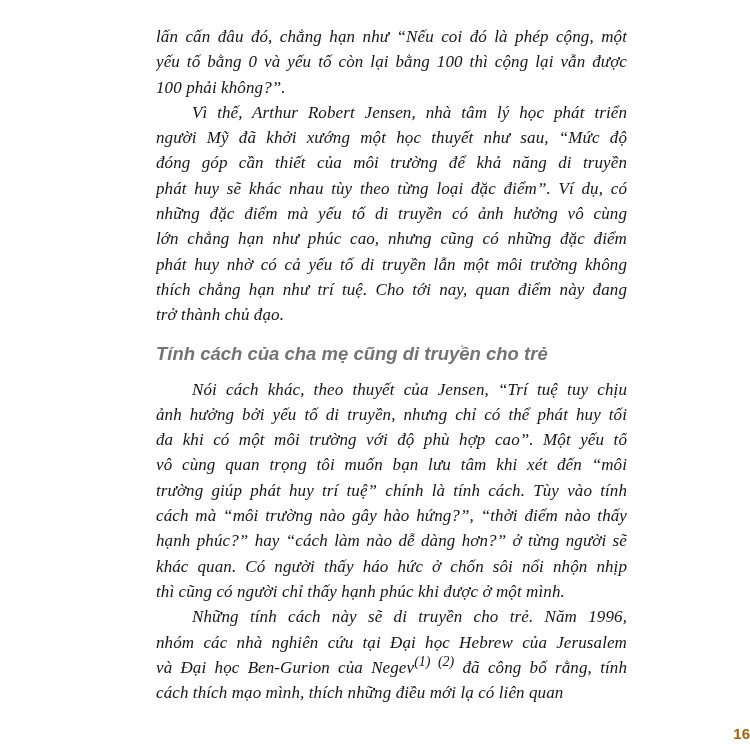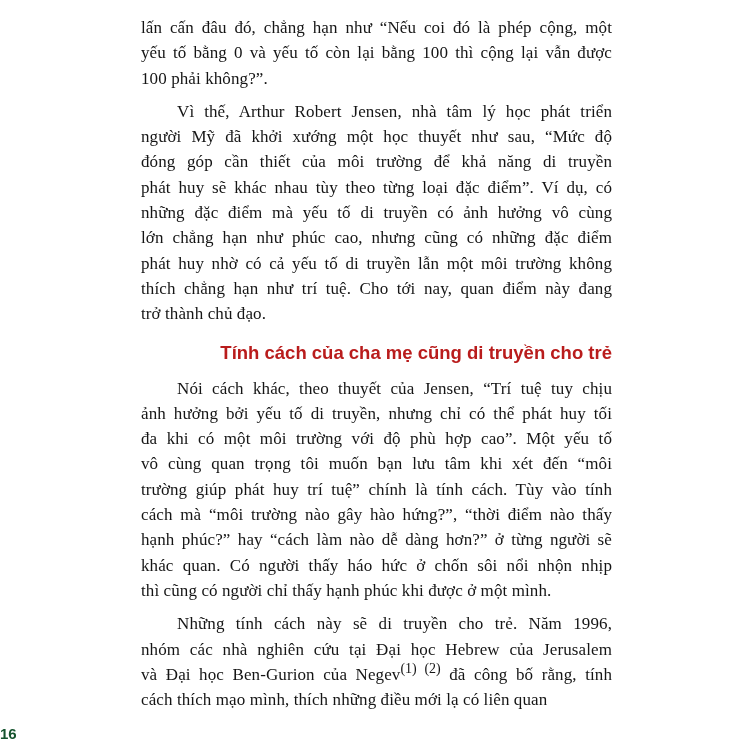--- a/index.html
+++ b/index.html
@@ -19,29 +19,29 @@
     position: absolute;
     top: 0;
     left: 0;
     width: 750px;
     height: 750px;
     background: #ffffff;
   }
   .body-text {
     position: absolute;
     top: 0;
-    left: 141px;
+    left: 156px;
     width: 471px;
-    padding-top: 15px;
+    padding-top: 24px;
+    font-style: italic;
   }
   .paragraph {
     margin: 0;
   }
   .paragraph + .paragraph {
-    margin-top: 8px;
   }
   .line {
     font-size: 17px;
     line-height: 25.3px;
     height: 25.3px;
     text-align: justify;
     letter-spacing: 0.1px;
     overflow: hidden;
   }
   .line.fill {
@@ -53,35 +53,34 @@
   sup {
     font-size: 14px;
     line-height: 0;
     vertical-align: super;
     letter-spacing: 0;
   }
   .section-heading {
     font-family: "Liberation Sans", "DejaVu Sans", sans-serif;
     font-size: 18.5px;
     font-weight: 700;
-    color: #b91c1c;
+    color: #737373;
     line-height: 24px;
     margin: 14px 0 11px 0;
-    text-align: right;
   }
   .page-number {
     position: absolute;
     top: 725px;
     left: 0;
     width: 750px;
-    text-align: left;
+    text-align: right;
     font-family: "Liberation Sans", "DejaVu Sans", sans-serif;
     font-size: 15px;
     font-weight: 600;
-    color: #14532d;
+    color: #a16207;
   }
 </style>
 </head>
 <body>
 
 <div class="book-page">
   <div class="body-text">
       <div class="paragraph">
         <div class="line fill">lấn cấn đâu đó, chẳng hạn như “Nếu coi đó là phép cộng, một</div>
         <div class="line fill">yếu tố bằng 0 và yếu tố còn lại bằng 100 thì cộng lại vẫn được</div>

